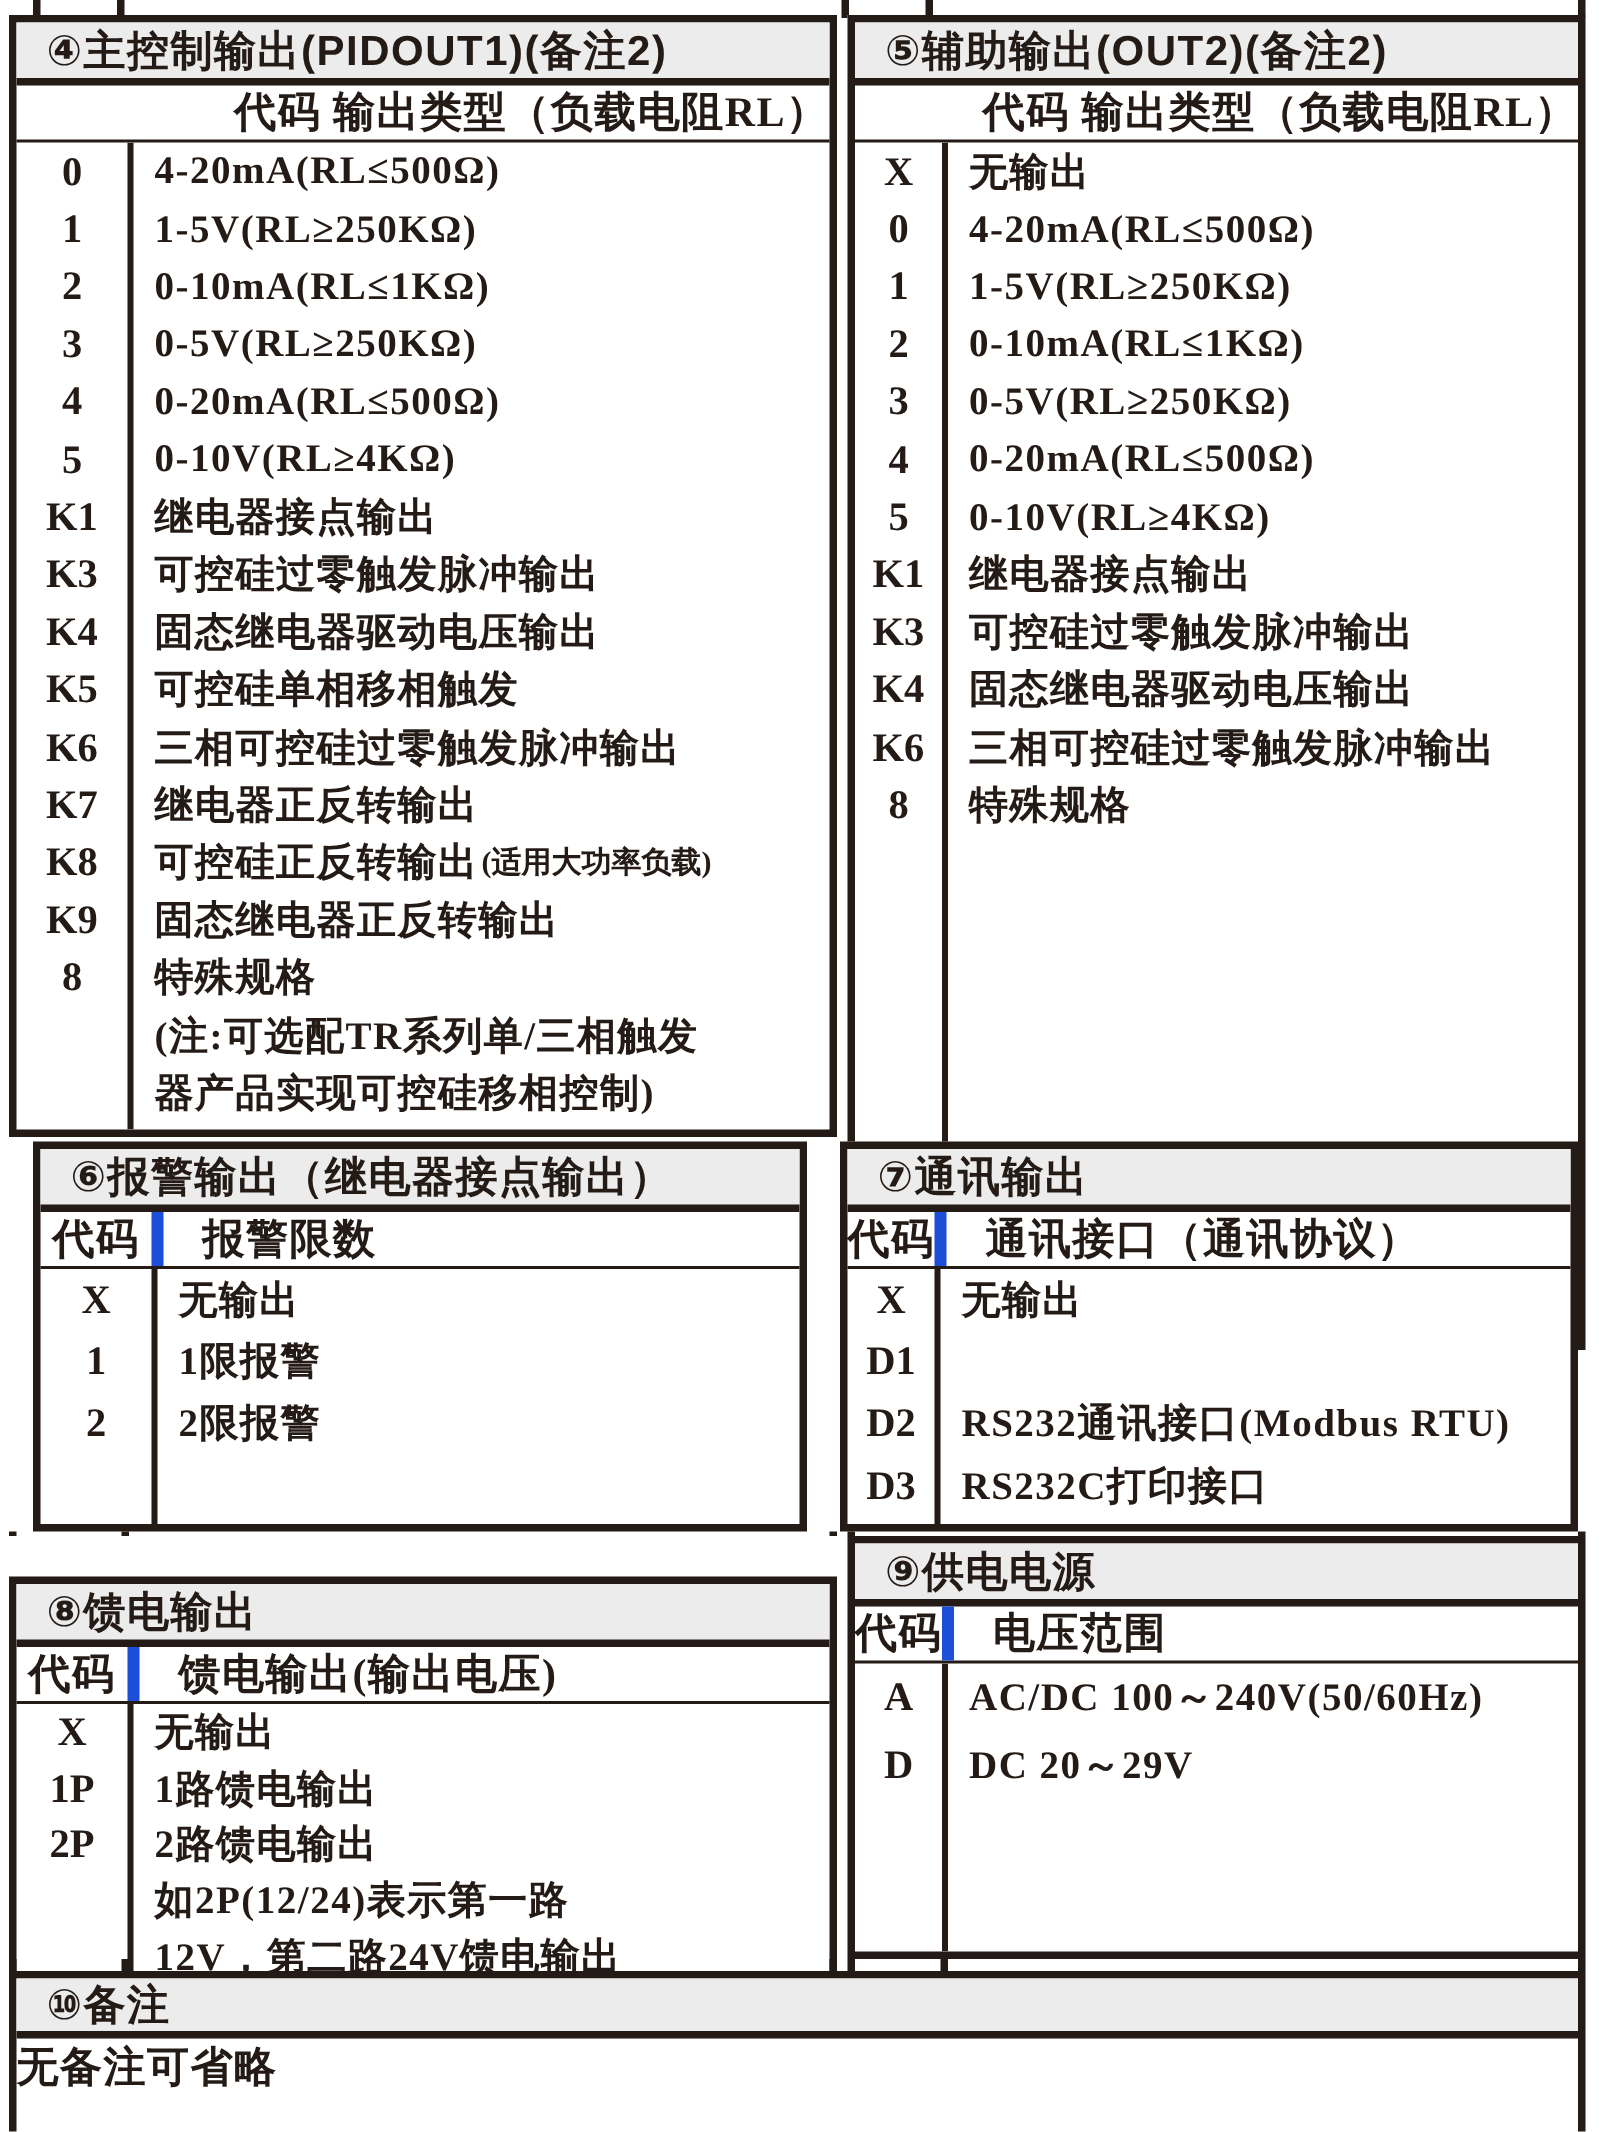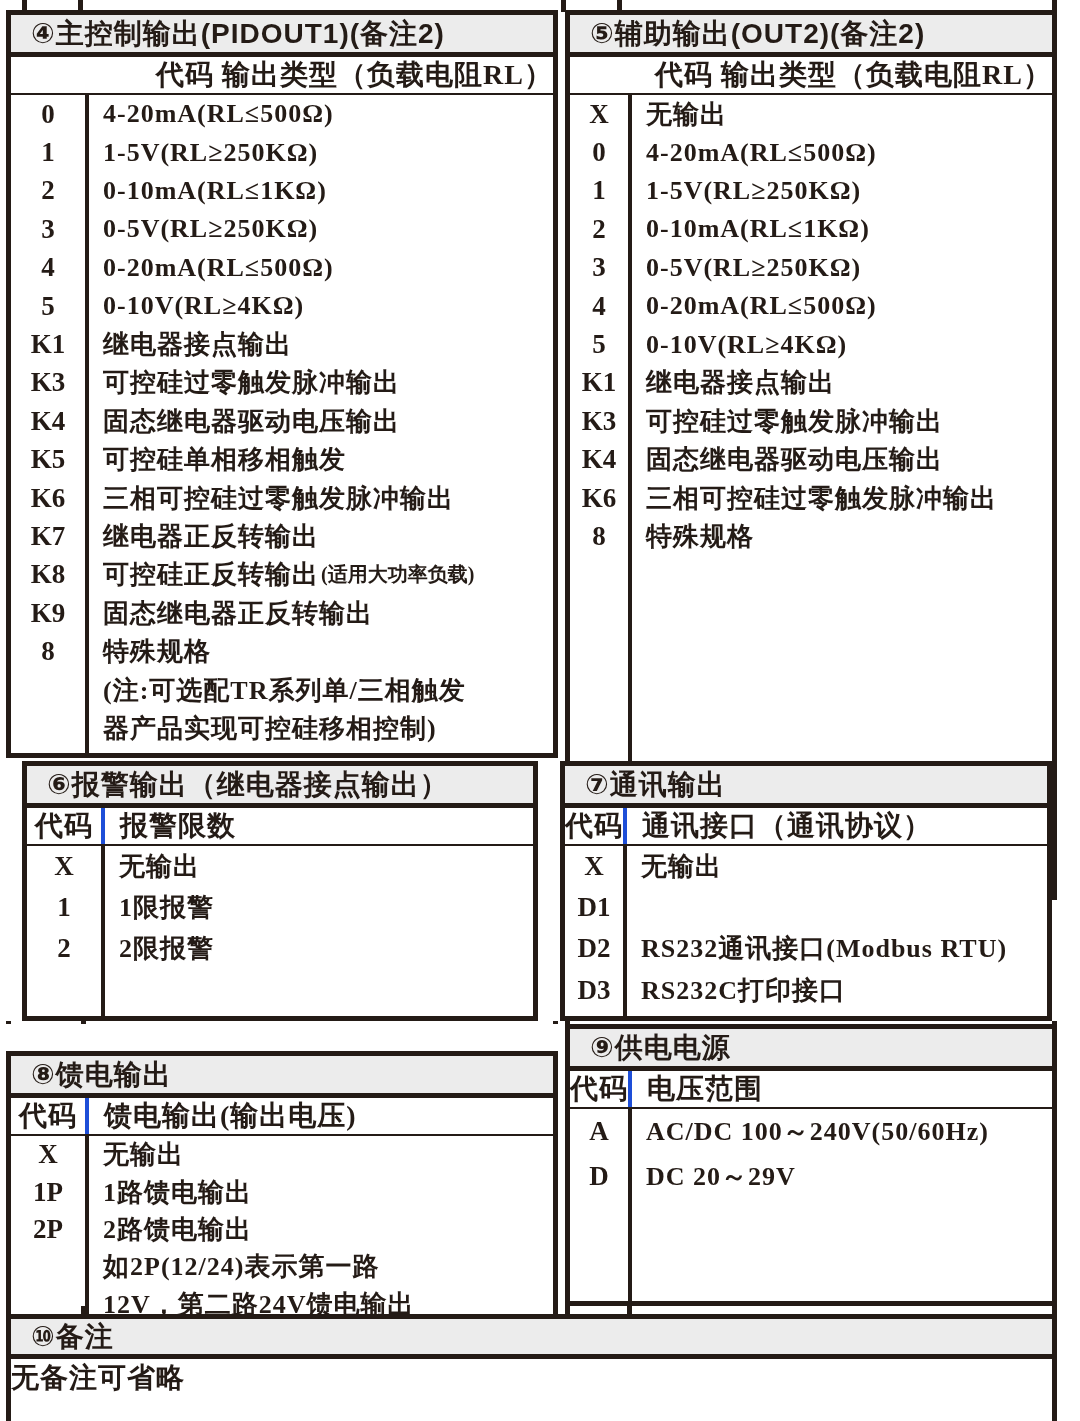--- a/index.html
+++ b/index.html
@@ -19,24 +19,24 @@
     font-weight:bold;font-size:28px;letter-spacing:1px;white-space:nowrap;
   }
   .band.short{height:40px;flex:0 0 40px;}
   .sub{
     box-sizing:border-box;height:38px;flex:0 0 38px;border-bottom:2px solid #241b16;
     display:flex;align-items:stretch;font-size:28px;font-weight:bold;
     letter-spacing:1px;white-space:nowrap;
   }
   .sub.single{align-items:center;padding-left:10px;justify-content:flex-end;}
   .sub .sh-code{
-    width:var(--cw);flex:0 0 var(--cw);border-right:4px solid #1d4ed8;
+    width:var(--cw);flex:0 0 var(--cw);border-right:8px solid #1d4ed8;
     display:flex;align-items:center;justify-content:center;
   }
-  .sub .sh-desc{display:flex;align-items:center;padding-left:15px;}
+  .sub .sh-desc{display:flex;align-items:center;padding-left:26px;}
   .tbody{position:relative;flex:1 1 auto;overflow:hidden;}
   .tbody::before{
     content:"";position:absolute;left:var(--cw);top:0;bottom:0;width:4px;
     background:#241b16;
   }
   .trow{display:flex;align-items:center;height:var(--rh);}
   .code{
     width:var(--cw);flex:0 0 var(--cw);text-align:center;font-size:27px;
     font-weight:bold;
   }

